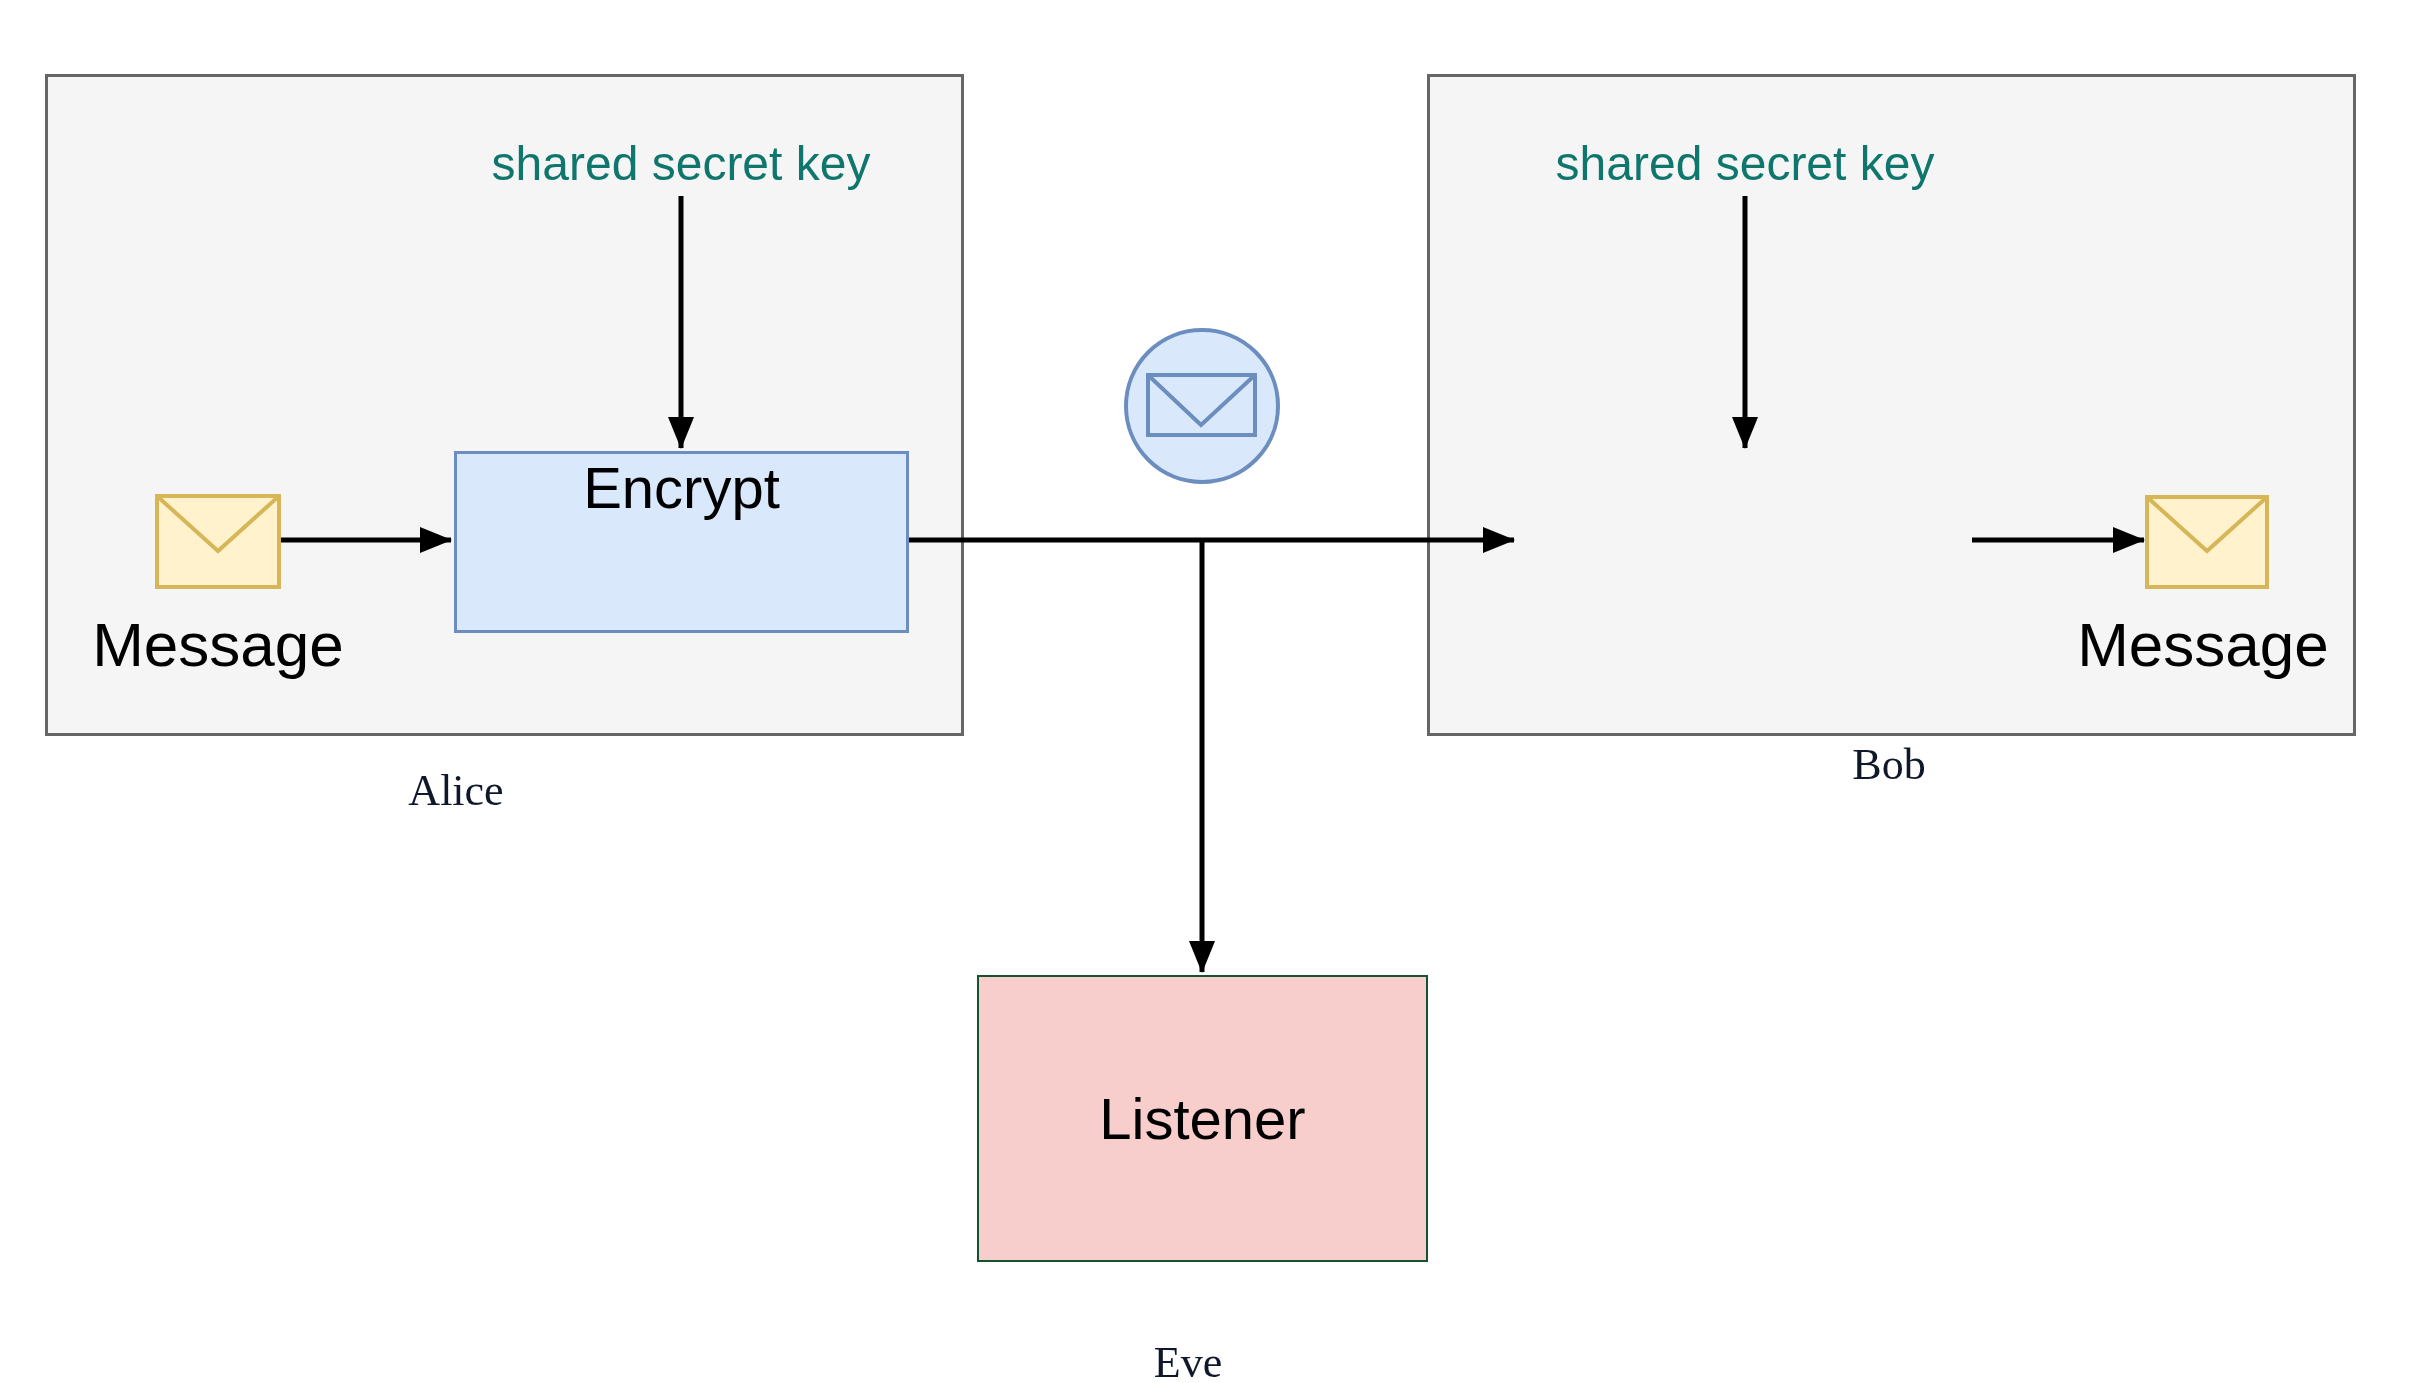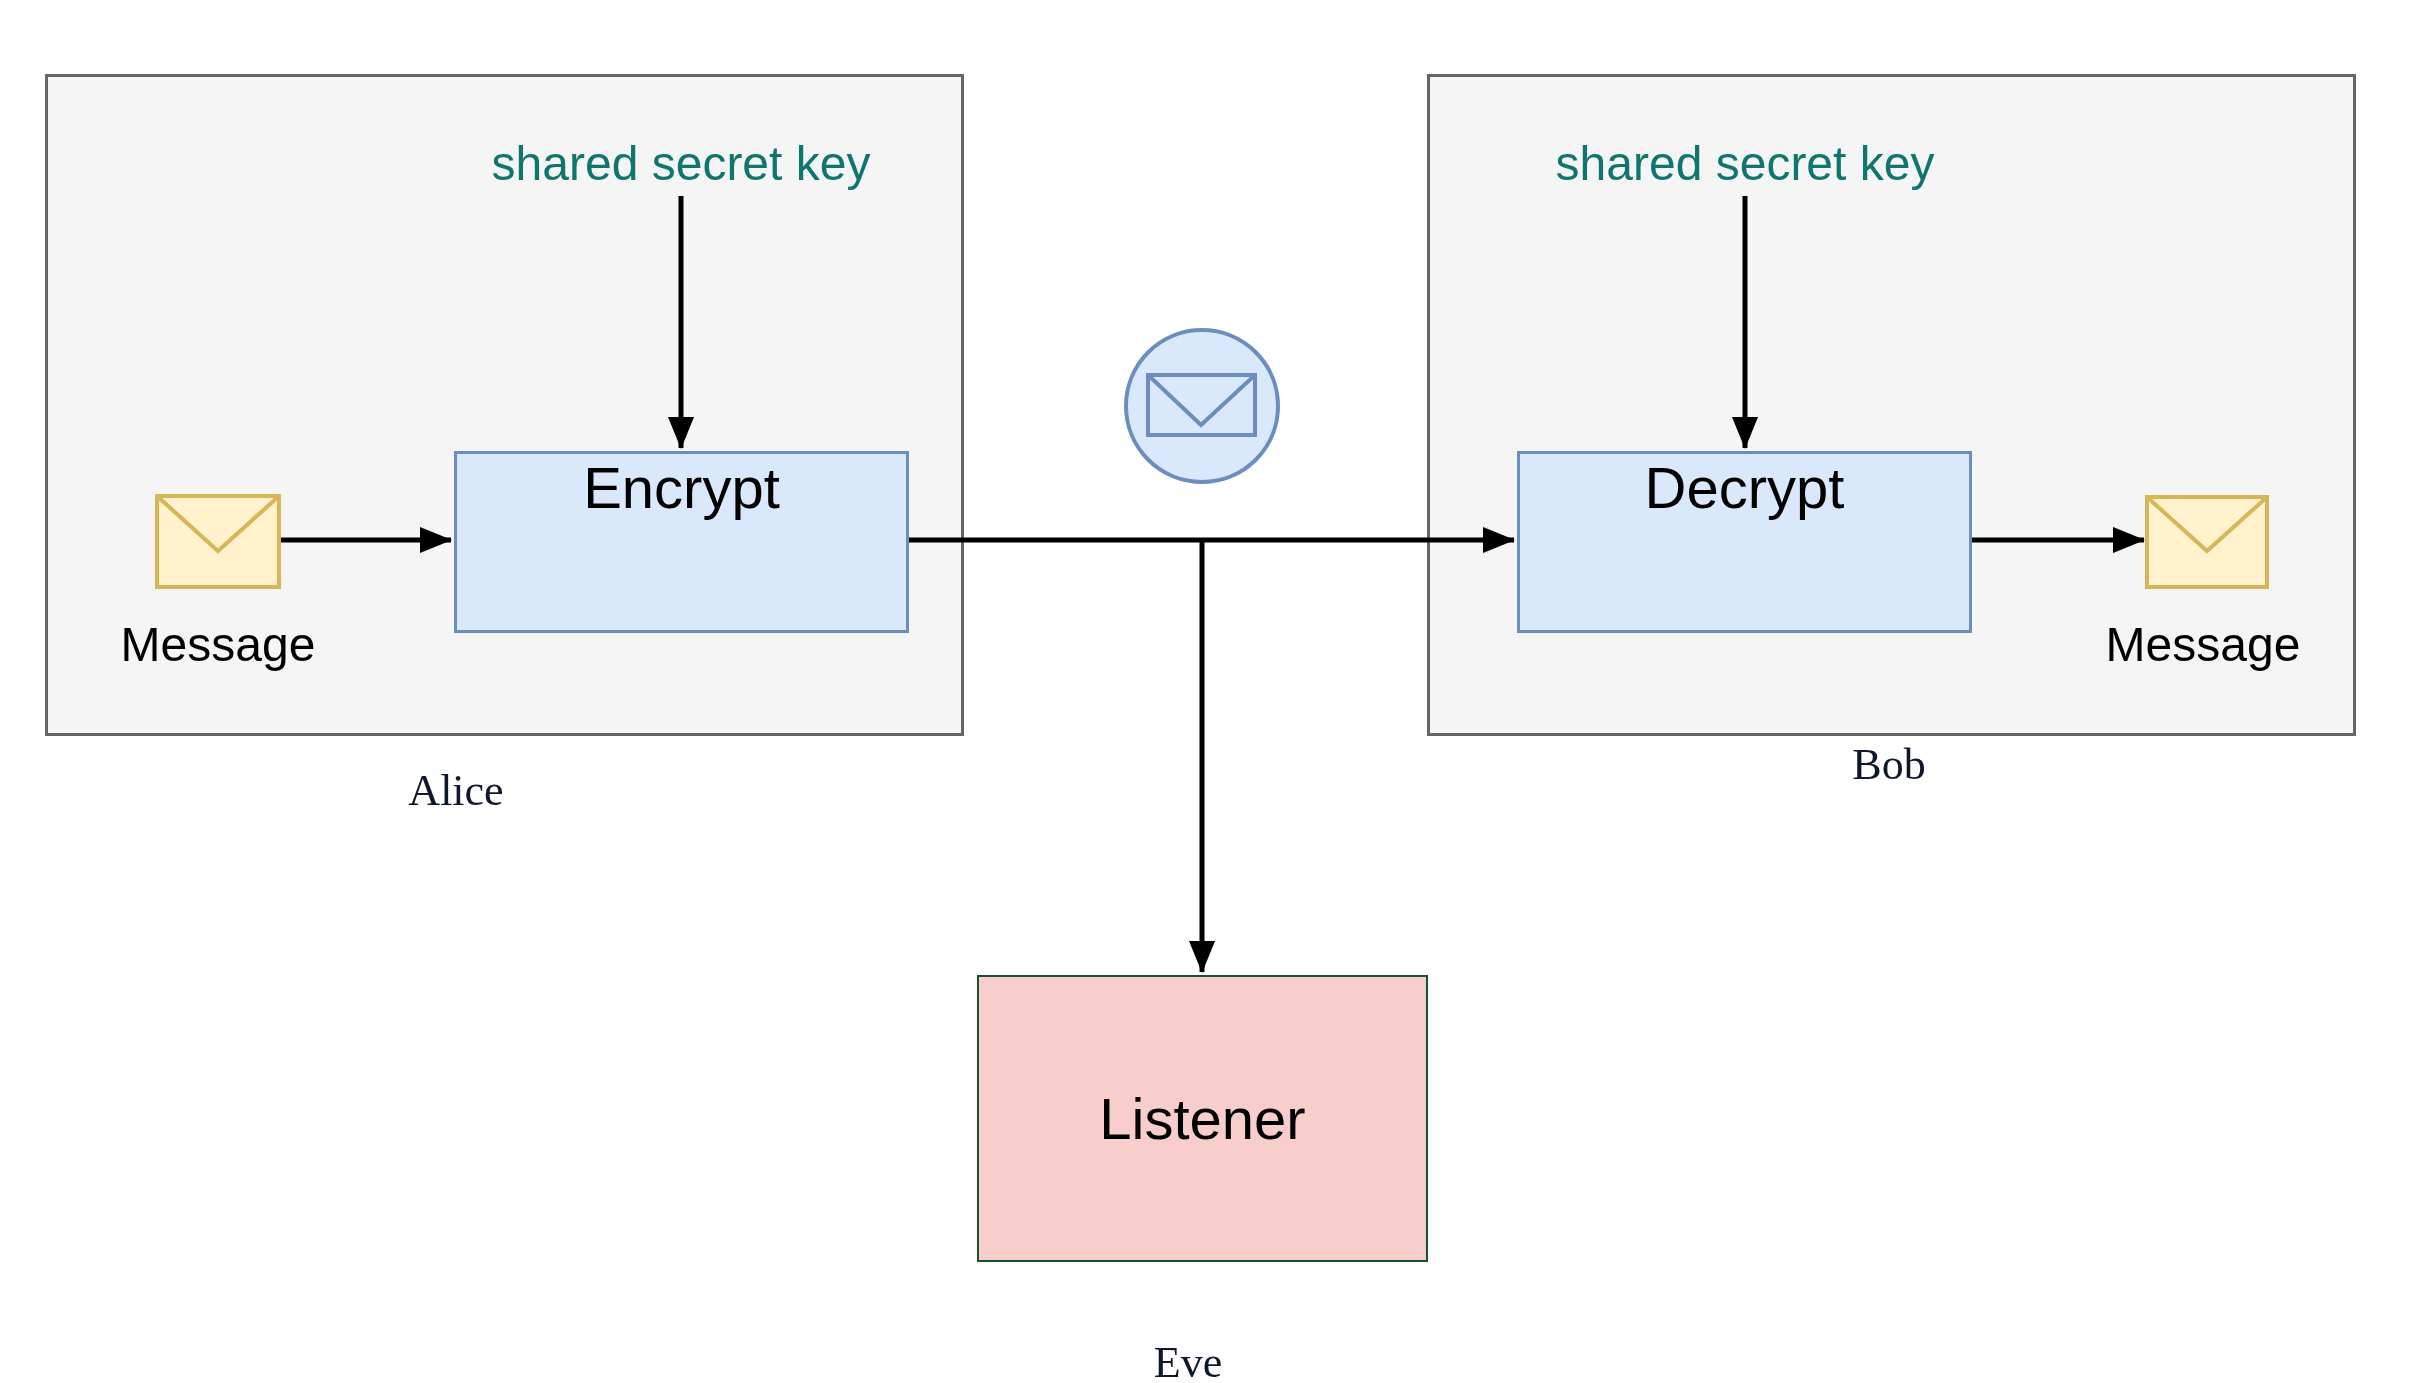--- a/index.html
+++ b/index.html
@@ -34,21 +34,21 @@
   }
   .label{
     position:absolute;
     transform:translate(-50%,-50%);
     white-space:nowrap;
   }
   .key-label{
     font-size:48px;color:#0f766e;
   }
   .msg-label{
-    font-size:48px;color:#000000;
+    font-size:62px;color:#000000;
   }
   .name-label{
     font-family:"Liberation Serif",serif;
     font-size:44px;color:#0f172a;
   }
   svg.overlay{
     position:absolute;left:0;top:0;
     pointer-events:none;
   }
 </style>
@@ -58,23 +58,20 @@
 <div class="canvas">
 
   <div class="container-box" style="left:45px;top:74px;width:919px;height:662px;"></div>
 
   <div class="container-box" style="left:1427px;top:74px;width:929px;height:662px;"></div>
 
   <div class="process-box" style="left:454px;top:451px;width:455px;height:182px;">
     <span>Encrypt</span>
   </div>
 
-  <div class="process-box" style="left:1517px;top:451px;width:455px;height:182px;">
-    <span>Decrypt</span>
-  </div>
 
   <div class="listener-box" style="left:977px;top:975px;width:451px;height:287px;">
     <span>Listener</span>
   </div>
 
   <svg class="overlay" width="2409" height="1383" viewBox="0 0 2409 1383">
     <defs>
       <marker id="arrowhead" markerUnits="userSpaceOnUse" markerWidth="34" markerHeight="28" refX="32" refY="14" orient="auto">
         <path d="M1,1 L33,14 L1,27 Z" fill="#000000"></path>
       </marker>

